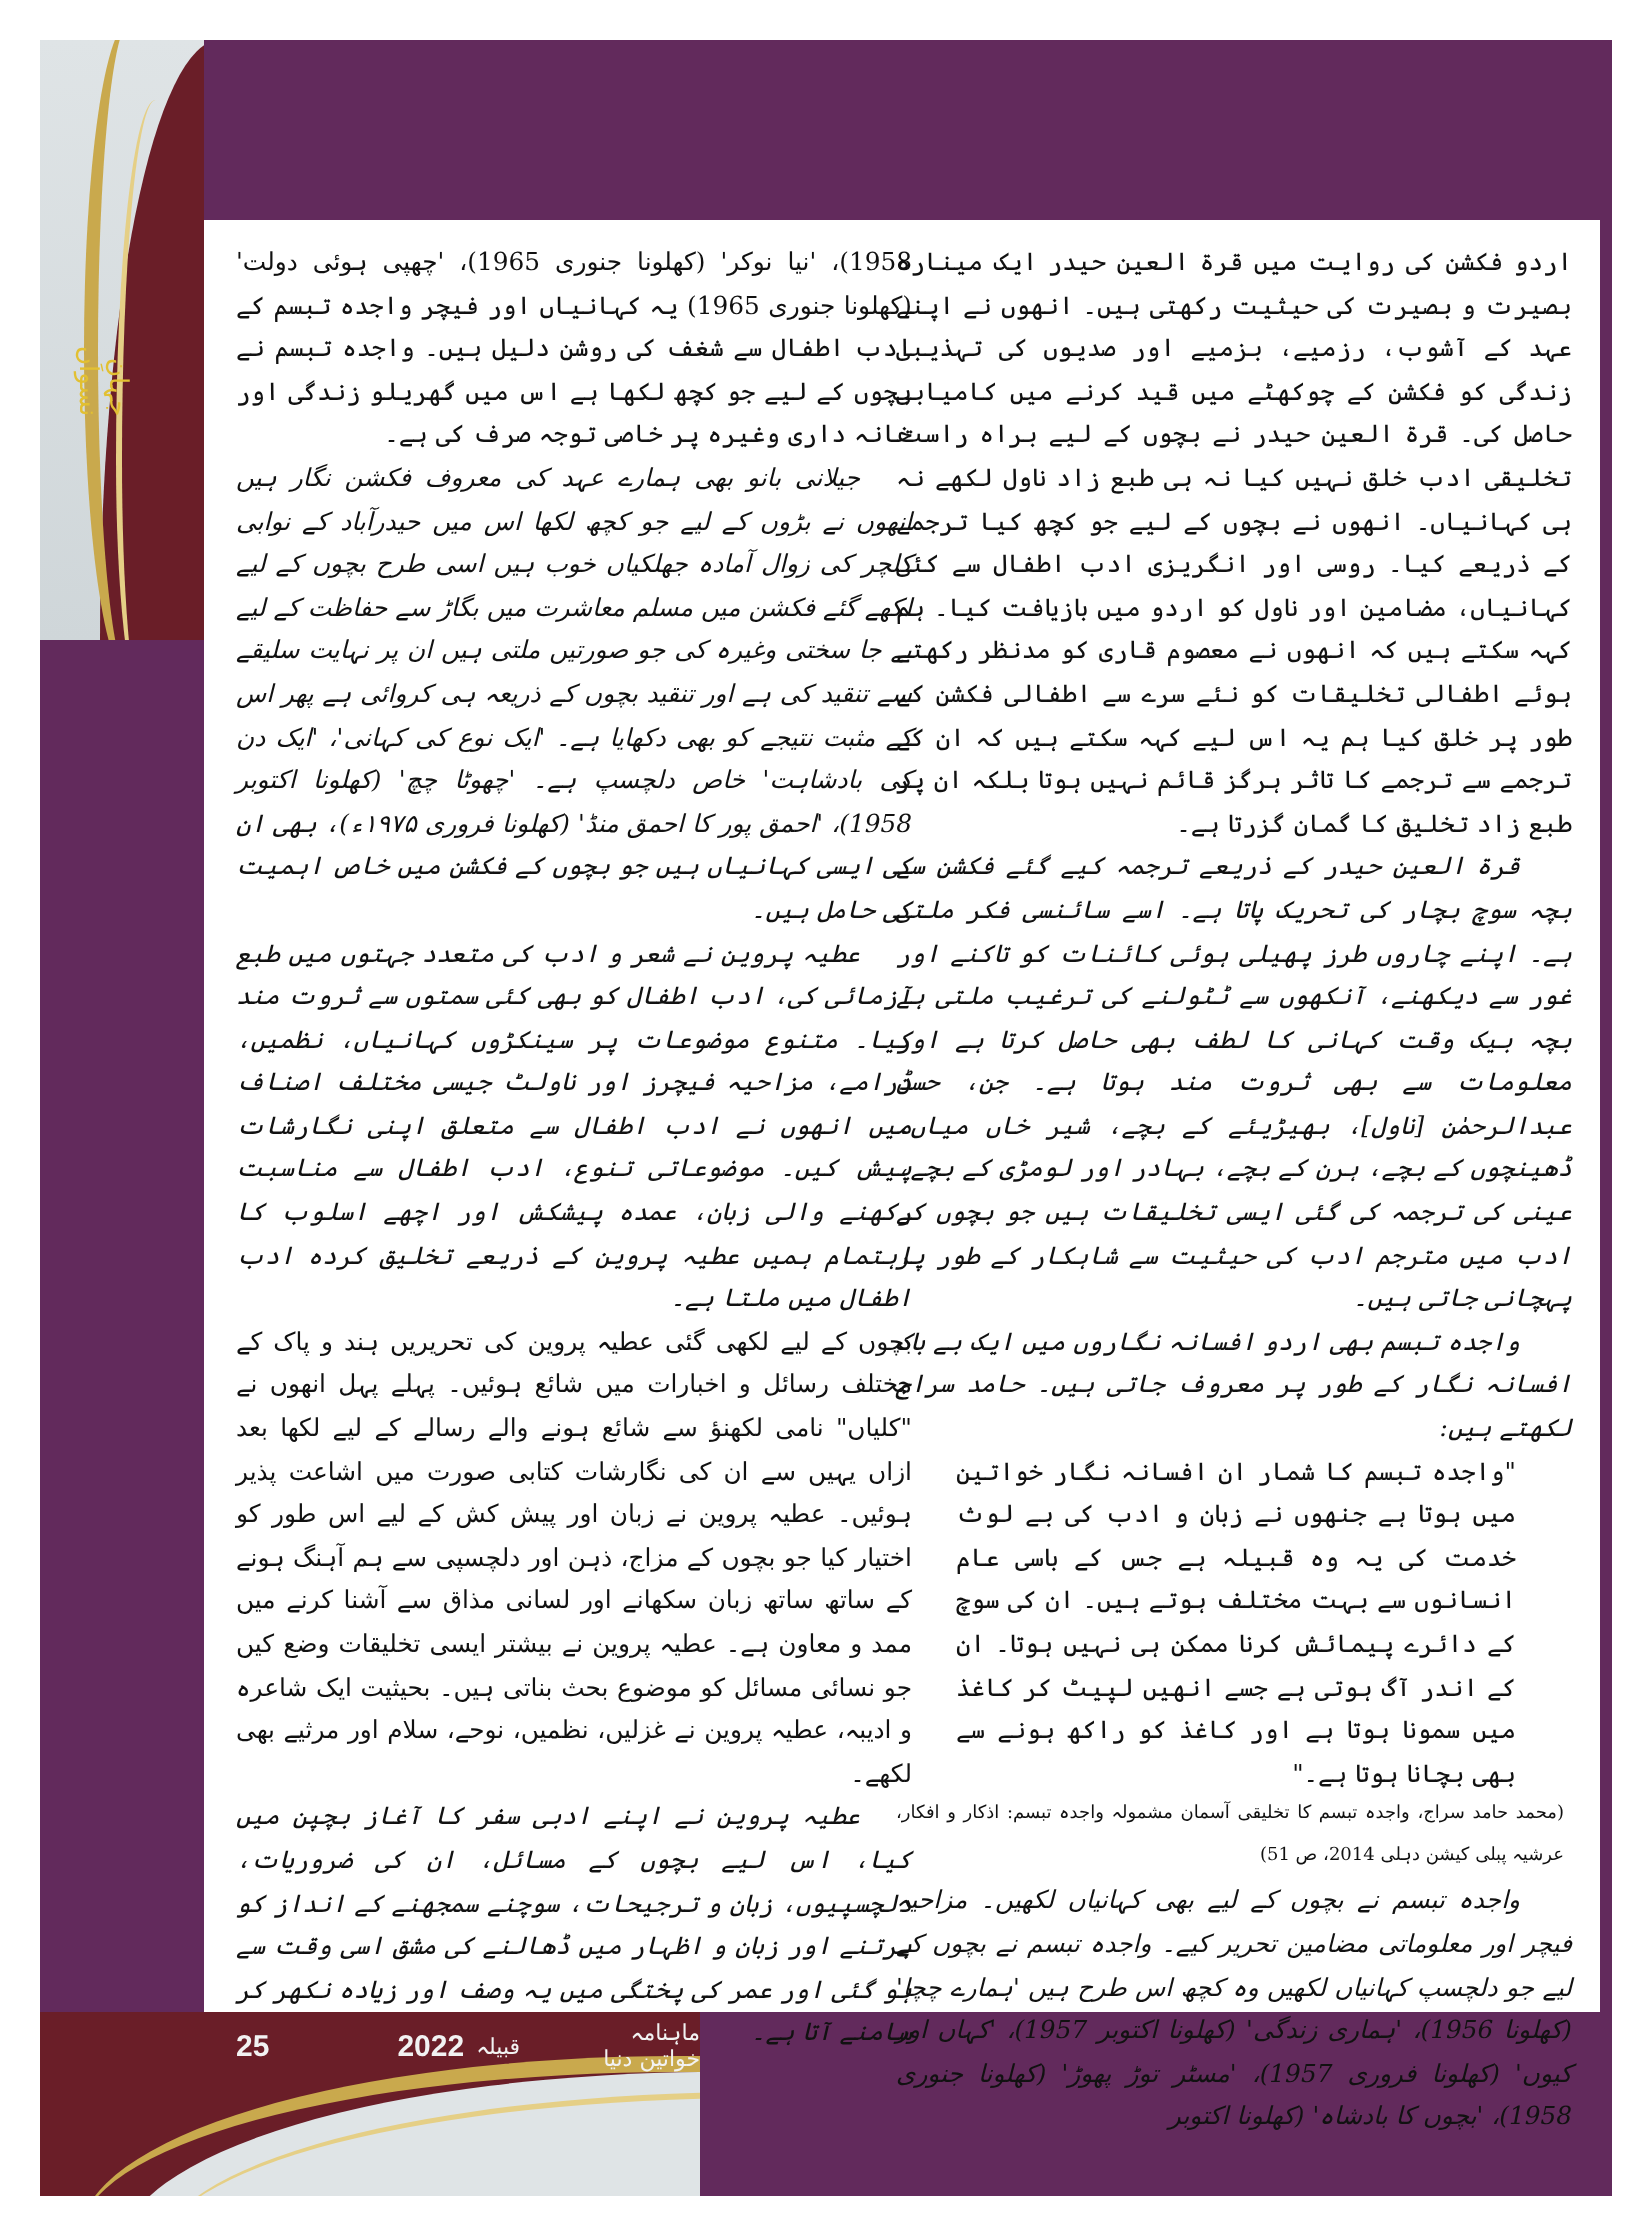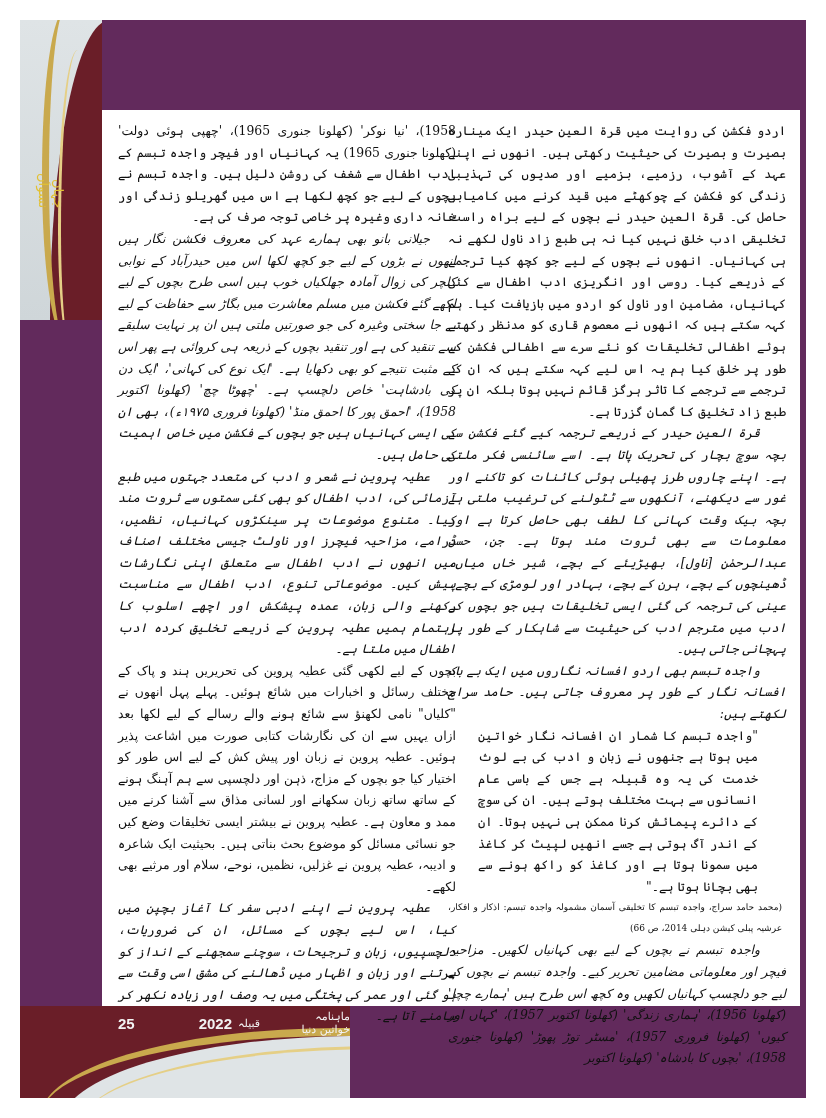--- a/index.html
+++ b/index.html
@@ -88,21 +88,21 @@
   <div class="gold2"></div>
 </div>
 <div class="vertical-label">جہانِ نسواں</div>
 
 <div class="content-panel">
   <div class="column col-right">
     <p>اردو فکشن کی روایت میں قرۃ العین حیدر ایک مینارہ بصیرت و بصیرت کی حیثیت رکھتی ہیں۔ انھوں نے اپنے عہد کے آشوب، رزمیے، بزمیے اور صدیوں کی تہذیبی زندگی کو فکشن کے چوکھٹے میں قید کرنے میں کامیابی حاصل کی۔ قرۃ العین حیدر نے بچوں کے لیے براہ راست تخلیقی ادب خلق نہیں کیا نہ ہی طبع زاد ناول لکھے نہ ہی کہانیاں۔ انھوں نے بچوں کے لیے جو کچھ کیا ترجمے کے ذریعے کیا۔ روسی اور انگریزی ادب اطفال سے کئی کہانیاں، مضامین اور ناول کو اردو میں بازیافت کیا۔ ہم کہہ سکتے ہیں کہ انھوں نے معصوم قاری کو مدنظر رکھتے ہوئے اطفالی تخلیقات کو نئے سرے سے اطفالی فکشن کے طور پر خلق کیا ہم یہ اس لیے کہہ سکتے ہیں کہ ان کے ترجمے سے ترجمے کا تاثر ہرگز قائم نہیں ہوتا بلکہ ان پر طبع زاد تخلیق کا گمان گزرتا ہے۔</p>
     <p class="indent">قرۃ العین حیدر کے ذریعے ترجمہ کیے گئے فکشن سے بچہ سوچ بچار کی تحریک پاتا ہے۔ اسے سائنسی فکر ملتی ہے۔ اپنے چاروں طرز پھیلی ہوئی کائنات کو تاکنے اور غور سے دیکھنے، آنکھوں سے ٹٹولنے کی ترغیب ملتی ہے بچہ بیک وقت کہانی کا لطف بھی حاصل کرتا ہے اور معلومات سے بھی ثروت مند ہوتا ہے۔ جن، حسن عبدالرحمٰن [ناول]، بھیڑیئے کے بچے، شیر خاں میاں، ڈھینچوں کے بچے، ہرن کے بچے، بہادر اور لومڑی کے بچے، عینی کی ترجمہ کی گئی ایسی تخلیقات ہیں جو بچوں کے ادب میں مترجم ادب کی حیثیت سے شاہکار کے طور پر پہچانی جاتی ہیں۔</p>
     <p class="indent">واجدہ تبسم بھی اردو افسانہ نگاروں میں ایک بے باک افسانہ نگار کے طور پر معروف جاتی ہیں۔ حامد سراج لکھتے ہیں:</p>
     <p class="quote">"واجدہ تبسم کا شمار ان افسانہ نگار خواتین میں ہوتا ہے جنھوں نے زبان و ادب کی بے لوث خدمت کی یہ وہ قبیلہ ہے جس کے باسی عام انسانوں سے بہت مختلف ہوتے ہیں۔ ان کی سوچ کے دائرے پیمائش کرنا ممکن ہی نہیں ہوتا۔ ان کے اندر آگ ہوتی ہے جسے انھیں لپیٹ کر کاغذ میں سمونا ہوتا ہے اور کاغذ کو راکھ ہونے سے بھی بچانا ہوتا ہے۔"</p>
-    <p class="citation">(محمد حامد سراج، واجدہ تبسم کا تخلیقی آسمان مشمولہ واجدہ تبسم: اذکار و افکار، عرشیہ پبلی کیشن دہلی 2014، ص 66)</p>
+    <p class="citation">(محمد حامد سراج، واجدہ تبسم کا تخلیقی آسمان مشمولہ واجدہ تبسم: اذکار و افکار، عرشیہ پبلی کیشن دہلی 2014، ص 51)</p>
     <p class="indent">واجدہ تبسم نے بچوں کے لیے بھی کہانیاں لکھیں۔ مزاحیہ فیچر اور معلوماتی مضامین تحریر کیے۔ واجدہ تبسم نے بچوں کے لیے جو دلچسپ کہانیاں لکھیں وہ کچھ اس طرح ہیں 'ہمارے چچا' (کھلونا 1956)، 'ہماری زندگی' (کھلونا اکتوبر 1957)، 'کہاں اور کیوں' (کھلونا فروری 1957)، 'مسٹر توڑ پھوڑ' (کھلونا جنوری 1958)، 'بچوں کا بادشاہ' (کھلونا اکتوبر</p>
   </div>
   <div class="column col-left">
     <p>1958)، 'نیا نوکر' (کھلونا جنوری 1965)، 'چھپی ہوئی دولت' (کھلونا جنوری 1965) یہ کہانیاں اور فیچر واجدہ تبسم کے ادب اطفال سے شغف کی روشن دلیل ہیں۔ واجدہ تبسم نے بچوں کے لیے جو کچھ لکھا ہے اس میں گھریلو زندگی اور خانہ داری وغیرہ پر خاصی توجہ صرف کی ہے۔</p>
     <p class="indent">جیلانی بانو بھی ہمارے عہد کی معروف فکشن نگار ہیں انھوں نے بڑوں کے لیے جو کچھ لکھا اس میں حیدرآباد کے نوابی کلچر کی زوال آمادہ جھلکیاں خوب ہیں اسی طرح بچوں کے لیے لکھے گئے فکشن میں مسلم معاشرت میں بگاڑ سے حفاظت کے لیے بے جا سختی وغیرہ کی جو صورتیں ملتی ہیں ان پر نہایت سلیقے سے تنقید کی ہے اور تنقید بچوں کے ذریعہ ہی کروائی ہے پھر اس کے مثبت نتیجے کو بھی دکھایا ہے۔ 'ایک نوع کی کہانی'، 'ایک دن کی بادشاہت' خاص دلچسپ ہے۔ 'چھوٹا چچ' (کھلونا اکتوبر 1958)، 'احمق پور کا احمق منڈ' (کھلونا فروری ۱۹۷۵ء)، بھی ان کی ایسی کہانیاں ہیں جو بچوں کے فکشن میں خاص اہمیت کی حامل ہیں۔</p>
     <p class="indent">عطیہ پروین نے شعر و ادب کی متعدد جہتوں میں طبع آزمائی کی، ادب اطفال کو بھی کئی سمتوں سے ثروت مند کیا۔ متنوع موضوعات پر سینکڑوں کہانیاں، نظمیں، ڈرامے، مزاحیہ فیچرز اور ناولٹ جیسی مختلف اصناف میں انھوں نے ادب اطفال سے متعلق اپنی نگارشات پیش کیں۔ موضوعاتی تنوع، ادب اطفال سے مناسبت رکھنے والی زبان، عمدہ پیشکش اور اچھے اسلوب کا اہتمام ہمیں عطیہ پروین کے ذریعے تخلیق کردہ ادب اطفال میں ملتا ہے۔</p>
     <p>بچوں کے لیے لکھی گئی عطیہ پروین کی تحریریں ہند و پاک کے مختلف رسائل و اخبارات میں شائع ہوئیں۔ پہلے پہل انھوں نے "کلیاں" نامی لکھنؤ سے شائع ہونے والے رسالے کے لیے لکھا بعد ازاں یہیں سے ان کی نگارشات کتابی صورت میں اشاعت پذیر ہوئیں۔ عطیہ پروین نے زبان اور پیش کش کے لیے اس طور کو اختیار کیا جو بچوں کے مزاج، ذہن اور دلچسپی سے ہم آہنگ ہونے کے ساتھ ساتھ زبان سکھانے اور لسانی مذاق سے آشنا کرنے میں ممد و معاون ہے۔ عطیہ پروین نے بیشتر ایسی تخلیقات وضع کیں جو نسائی مسائل کو موضوع بحث بناتی ہیں۔ بحیثیت ایک شاعرہ و ادیبہ، عطیہ پروین نے غزلیں، نظمیں، نوحے، سلام اور مرثیے بھی لکھے۔</p>
     <p class="indent">عطیہ پروین نے اپنے ادبی سفر کا آغاز بچپن میں کیا، اس لیے بچوں کے مسائل، ان کی ضروریات، دلچسپیوں، زبان و ترجیحات، سوچنے سمجھنے کے انداز کو برتنے اور زبان و اظہار میں ڈھالنے کی مشق اسی وقت سے ہو گئی اور عمر کی پختگی میں یہ وصف اور زیادہ نکھر کر سامنے آتا ہے۔</p>
   </div>
 </div>

